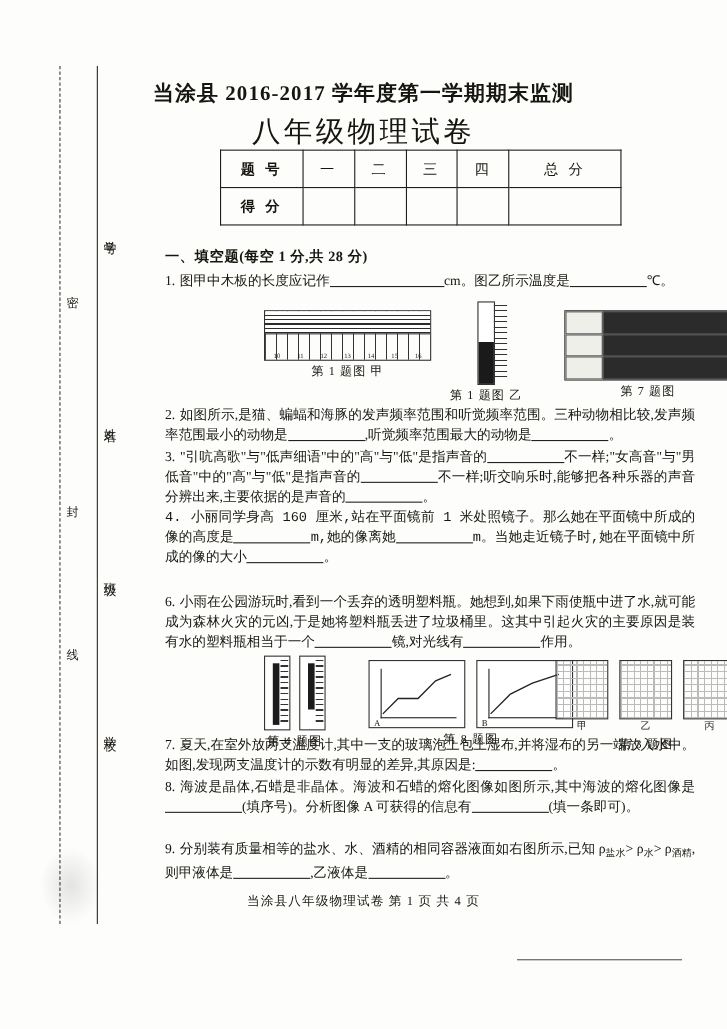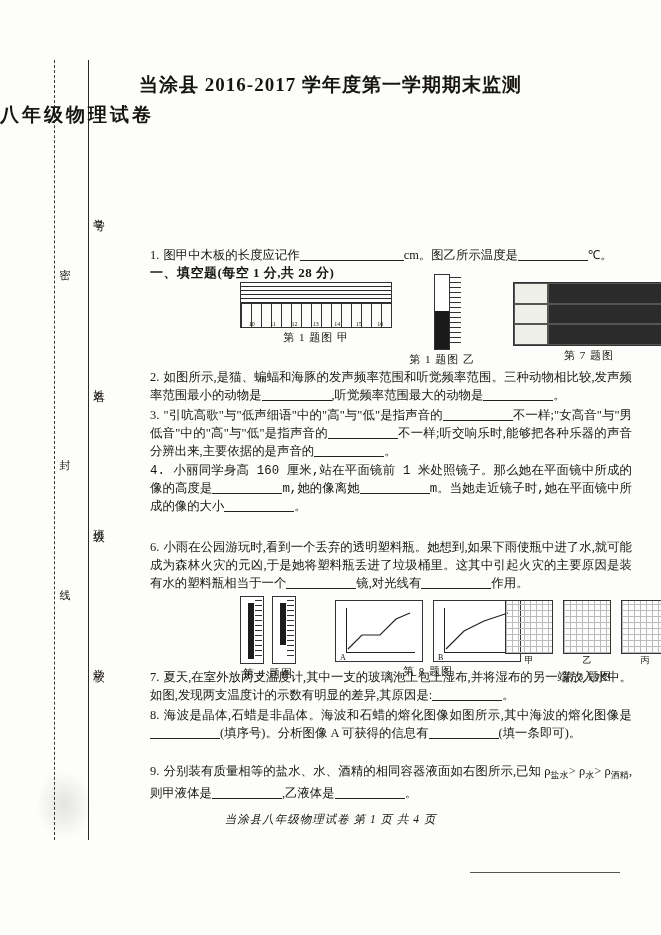--- a/index.html
+++ b/index.html
@@ -52,22 +52,23 @@
   
   .title1{
     position:absolute;left:0;right:0;top:72px;
     text-align:center;
     font-size:19px;
     font-weight:bold;
     letter-spacing:1px;
   }
   .title2{
     position:absolute;left:0;right:0;top:102px;
-    font-size:19px;
-    font-weight:bold;
+    text-align:center;
+    font-size:26px;
+    font-weight:normal;
     letter-spacing:3px;
   }
   
   table.score{
     position:absolute;
     left:200px;top:136px;
     width:365px;
     border-collapse:collapse;
     font-size:13px;
   }
@@ -182,21 +183,21 @@
   .tube .merc{
     position:absolute;left:7px;top:6px;width:6px;bottom:4px;background:#1c1c1c;
   }
   .tube .ticks{
     position:absolute;left:14px;top:3px;width:7px;bottom:3px;
     background:repeating-linear-gradient(180deg,#333 0 1px,transparent 1px 5px);
   }
   
   .footer{
     position:absolute;left:0;right:0;top:812px;
-    text-align:center;font-size:11.5px;letter-spacing:1px;font-style:italic;
+    text-align:center;font-size:11.5px;letter-spacing:1px;
   }
   .botline{
     position:absolute;left:470px;top:872px;width:150px;height:0;
     border-top:1px solid #555;
   }
   .smudge{
     position:absolute;left:36px;top:770px;width:56px;height:70px;
     background:radial-gradient(ellipse at 50% 50%, rgba(0,0,0,.10), rgba(0,0,0,0) 70%);
     border-radius:50%;
   }
@@ -216,22 +217,42 @@
     <div class="vlabel" style="top:600px;">学校</div>
 
     <div class="vlabel sub" style="top:200px;">密</div>
     <div class="vlabel sub" style="top:390px;">封</div>
     <div class="vlabel sub" style="top:520px;">线</div>
   </div>
 
   <div class="title1">当涂县 2016-2017 学年度第一学期期末监测</div>
   <div class="title2">八年级物理试卷</div>
 
-
-  <div class="sec" style="top:224px;margin-top:40px;">一、填空题(每空 1 分,共 28 分)</div>
+  <table class="score">
+    <tbody>
+        <tr>
+      <td class="lab">题 号</td>
+      <td>一</td>
+      <td>二</td>
+      <td>三</td>
+      <td>四</td>
+      <td>总 分</td>
+    </tr>
+    <tr>
+      <td class="lab">得 分</td>
+      <td></td>
+      <td></td>
+      <td></td>
+      <td></td>
+      <td></td>
+    </tr>
+  </tbody>
+    </table>
+
+  <div class="sec" style="top:224px;">一、填空题(每空 1 分,共 28 分)</div>
 
   <div class="q" style="top:246px;">
     <span class="n">1.</span>
     <span>图甲中木板的长度应记作</span><span class="blank w3"></span><span>cm。图乙所示温度是</span><span class="blank w2"></span><span>℃。</span>
   </div>
 
   <div class="figrow" style="left:205px;top:282px;">
     <div class="ruler">
       <div class="wood"></div>
       <div class="nums">

